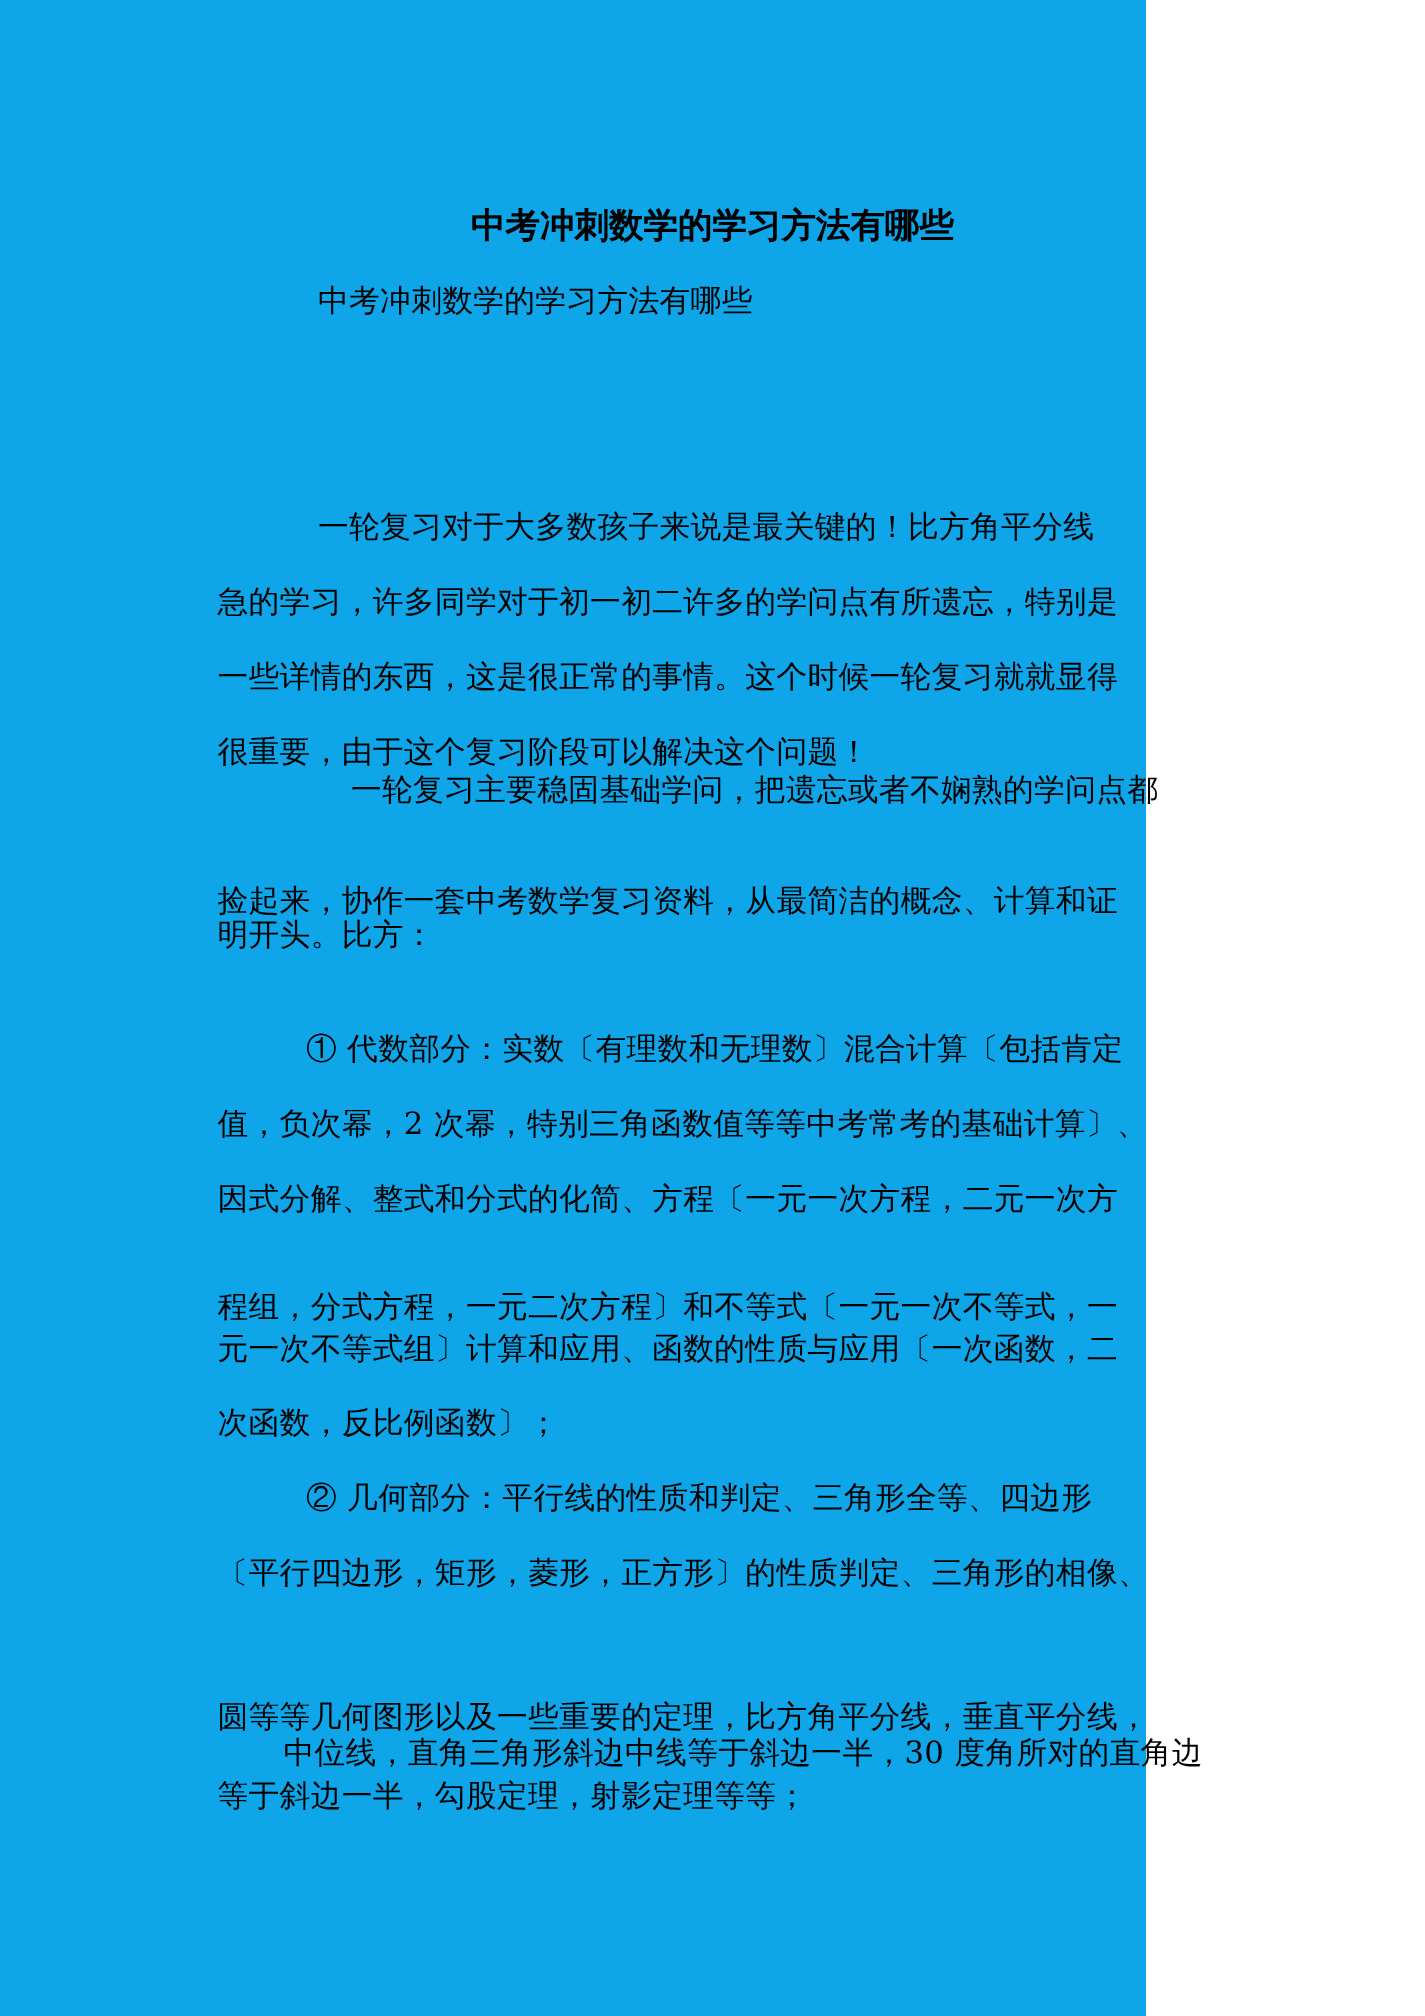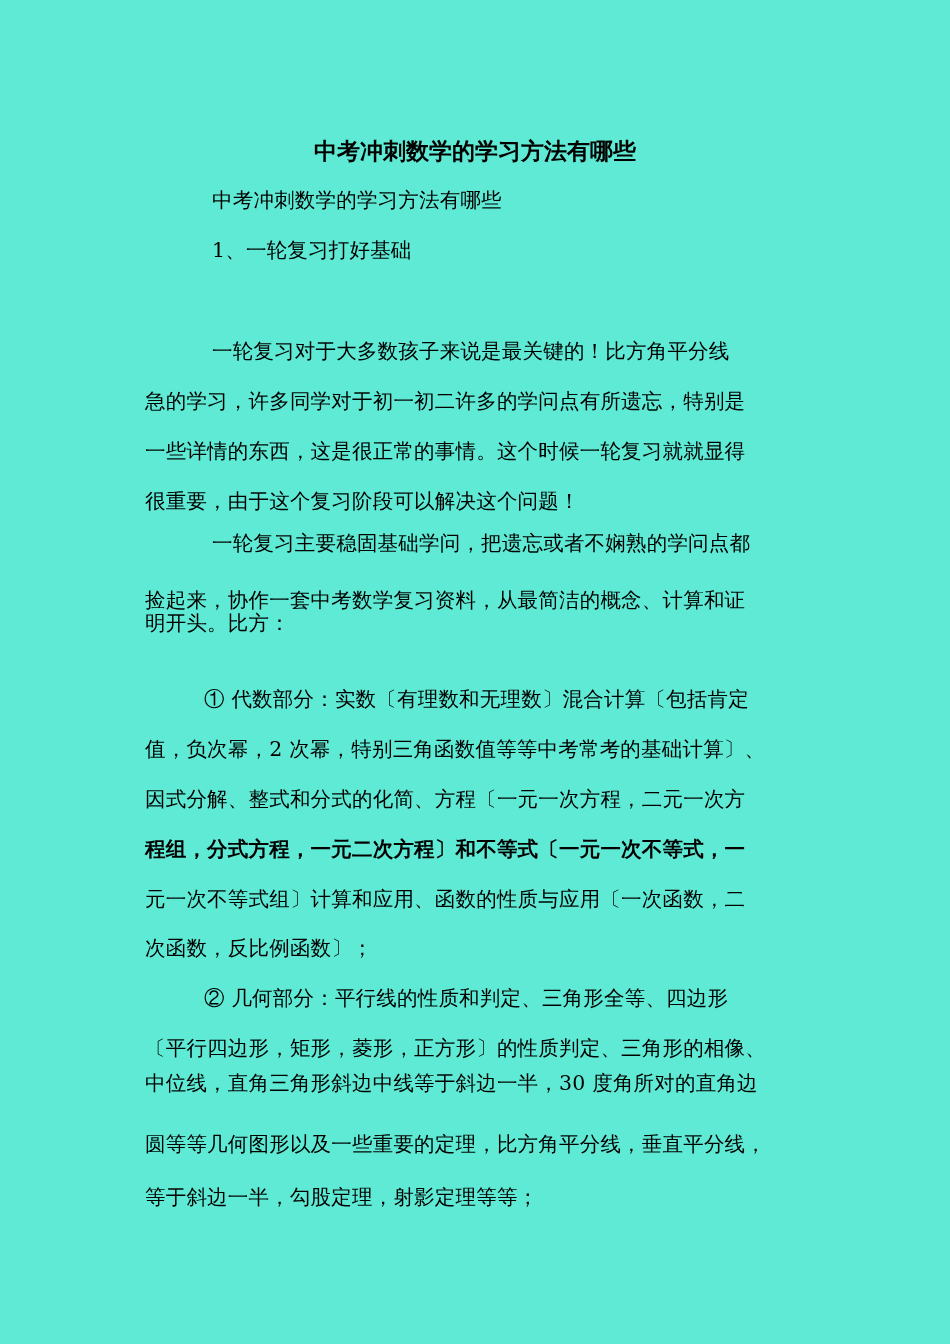--- a/index.html
+++ b/index.html
@@ -12,23 +12,23 @@
       height: 1344px;
       position: relative;
       overflow: hidden;
       font-family: "DejaVu Serif", "Liberation Serif", serif;
       color: #000000;
     }
     .page {
       position: absolute;
       left: 0;
       top: 0;
-      width: 950px;
+      width: 764px;
       height: 1344px;
-      background: #5eead4;
+      background: #0ea5e9;
     }
     .title {
       position: absolute;
       left: 0;
       width: 950px;
       top: 133px;
       text-align: center;
       font-size: 23px;
       font-weight: bold;
       line-height: 36px;
@@ -47,45 +47,44 @@
   </style>
 </head>
 <body>
 
 <div class="page">
 
   <div class="title">中考冲刺数学的学习方法有哪些</div>
 
   <div class="line indent" style="top:185px;">中考冲刺数学的学习方法有哪些</div>
 
-  <div class="line indent" style="top:235px;">1、一轮复习打好基础</div>
 
   <div>
     <div class="line indent" style="top:336px;">一轮复习对于大多数孩子来说是最关键的！比方角平分线</div>
     <div class="line" style="top:386px;">急的学习，许多同学对于初一初二许多的学问点有所遗忘，特别是</div>
     <div class="line" style="top:436px;">一些详情的东西，这是很正常的事情。这个时候一轮复习就就显得</div>
     <div class="line" style="top:486px;">很重要，由于这个复习阶段可以解决这个问题！</div>
   </div>
 
   <div>
-    <div class="line indent" style="top:528px;">一轮复习主要稳固基础学问，把遗忘或者不娴熟的学问点都</div>
+    <div class="line indent" style="top:511px;margin-left:22px;">一轮复习主要稳固基础学问，把遗忘或者不娴熟的学问点都</div>
     <div class="line" style="top:585px;">捡起来，协作一套中考数学复习资料，从最简洁的概念、计算和证</div>
     <div class="line" style="top:608px;">明开头。比方：</div>
   </div>
 
   <div>
     <div class="line indent-c" style="top:684px;">① 代数部分：实数〔有理数和无理数〕混合计算〔包括肯定</div>
     <div class="line" style="top:734px;">值，负次幂，2 次幂，特别三角函数值等等中考常考的基础计算〕、</div>
     <div class="line" style="top:784px;">因式分解、整式和分式的化简、方程〔一元一次方程，二元一次方</div>
-    <div class="line" style="top:834px;font-weight:bold;">程组，分式方程，一元二次方程〕和不等式〔一元一次不等式，一</div>
+    <div class="line" style="top:856px;">程组，分式方程，一元二次方程〕和不等式〔一元一次不等式，一</div>
     <div class="line" style="top:884px;">元一次不等式组〕计算和应用、函数的性质与应用〔一次函数，二</div>
     <div class="line" style="top:933px;">次函数，反比例函数〕；</div>
   </div>
 
   <div>
     <div class="line indent-c" style="top:983px;">② 几何部分：平行线的性质和判定、三角形全等、四边形</div>
     <div class="line" style="top:1033px;">〔平行四边形，矩形，菱形，正方形〕的性质判定、三角形的相像、</div>
     <div class="line" style="top:1129px;">圆等等几何图形以及一些重要的定理，比方角平分线，垂直平分线，</div>
-    <div class="line" style="top:1068px;">中位线，直角三角形斜边中线等于斜边一半，30 度角所对的直角边</div>
+    <div class="line" style="top:1153px;margin-left:44px;">中位线，直角三角形斜边中线等于斜边一半，30 度角所对的直角边</div>
     <div class="line" style="top:1182px;">等于斜边一半，勾股定理，射影定理等等；</div>
   </div>
 
 </div>
 
 </body></html>

